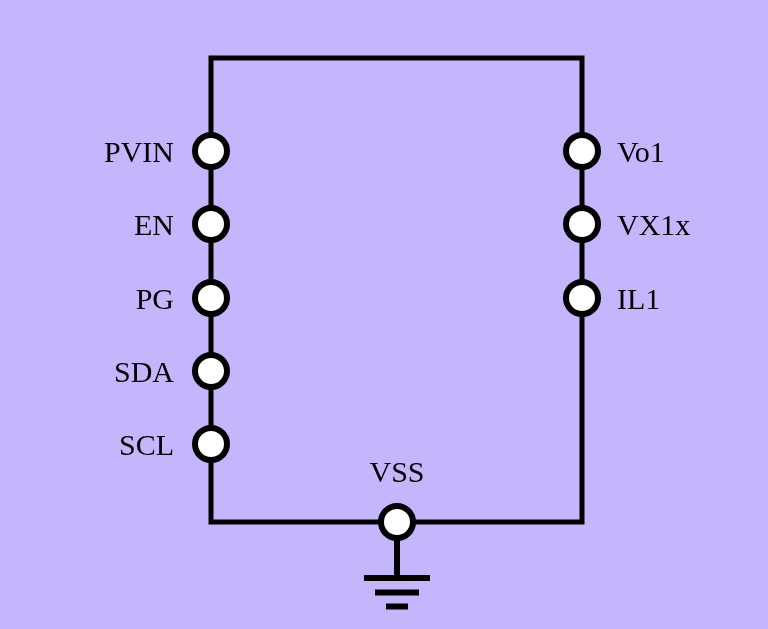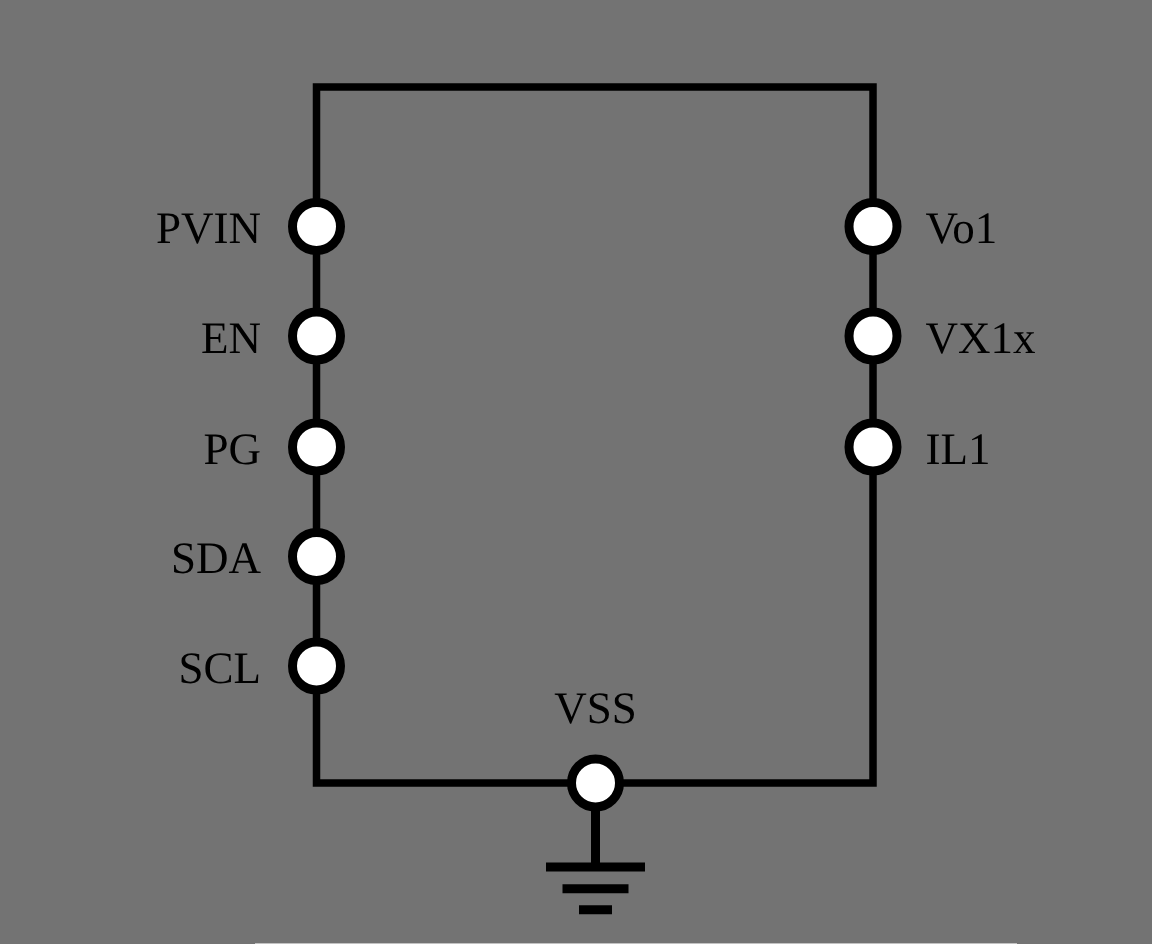--- a/index.html
+++ b/index.html
@@ -4,21 +4,21 @@
 <style>
   html, body {
     margin: 0;
     padding: 0;
     background: #ffffff;
   }
   .canvas {
     position: relative;
     width: 768px;
     height: 629px;
-    background: #737373;
+    background: #c4b5fd;
     overflow: hidden;
   }
   svg {
     display: block;
   }
   .pin-label {
     font-family: "Liberation Serif", "DejaVu Serif", serif;
     font-size: 30px;
     fill: #000000;
   }

